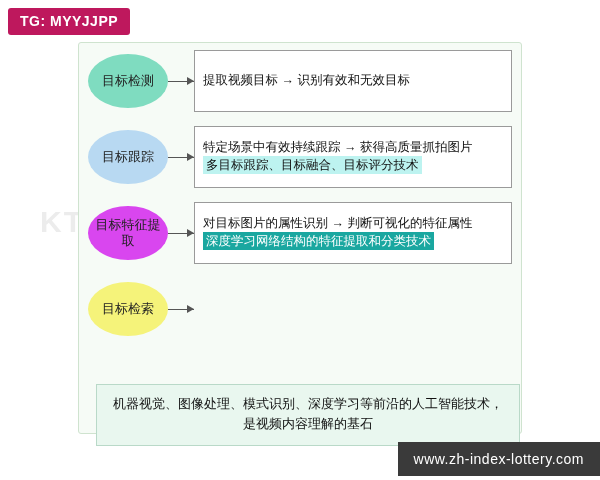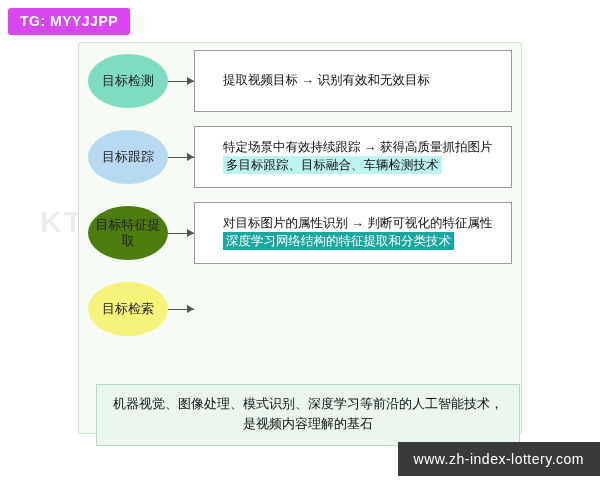--- a/index.html
+++ b/index.html
@@ -28,21 +28,21 @@
   .wm1 { left: 40px;  top: 205px; font-size: 30px; }
   .wm2 { left: 300px; top: 205px; font-size: 30px; }
   .wm3 { left: 250px; top: 395px; font-size: 26px; }
   .wm4 { left: 470px; top: 330px; font-size: 20px; }
 
   
   .tg-tag {
     position: absolute;
     left: 8px;
     top: 8px;
-    background: #d946ef;
+    background: #be185d;
     color: #ffffff;
     font-size: 14px;
     font-weight: bold;
     padding: 5px 12px 6px 12px;
     border-radius: 3px;
     letter-spacing: 0.5px;
   }
 
   
   .url-bar {
@@ -119,21 +119,21 @@
     border-top: 4px solid transparent;
     border-bottom: 4px solid transparent;
   }
 
   
   .desc {
     flex: 1 1 auto;
     border: 1px solid #9a9a9a;
     background: #ffffff;
     box-sizing: border-box;
-    padding: 7px 10px 8px 28px;
+    padding: 7px 10px 8px 8px;
     min-height: 62px;
     display: flex;
     flex-direction: column;
     justify-content: center;
   }
   .desc-line1 {
     font-size: 12.5px;
     color: #111;
     line-height: 1.3;
   }
@@ -146,21 +146,21 @@
 
   
   .hl-green  { background: #b9f0c8; color: #111; }
   .hl-cyan   { background: #bdf3f0; color: #111; }
   .hl-teal   { background: #1aa7a0; color: #ffffff; }
   .hl-yellow { background: #f7f07a; color: #111; }
 
   
   .n-mint  { background: #7fdcc0; align-items: center; }
   .n-blue  { background: #b8d9f2; }
-  .n-green { background: #4d7c0f; }
+  .n-green { background: #d946ef; }
   .n-yellow{ background: #f5f37a; }
 
   
   .footer {
     position: absolute;
     left: 96px;
     top: 384px;
     width: 424px;
     box-sizing: border-box;
     border: 1px solid #b9d9c8;
@@ -196,21 +196,21 @@
     </div>
   </div>
 
   <div class="row">
     <div class="node n-blue">
       <span>目标跟踪</span>
     </div>
     <div class="connector"></div>
     <div class="desc">
       <div class="desc-line1">特定场景中有效持续跟踪 → 获得高质量抓拍图片</div>
-      <div class="desc-line2 hl-cyan">多目标跟踪、目标融合、车辆检测技术</div>
+      <div class="desc-line2 hl-cyan">多目标跟踪、目标融合、目标评分技术</div>
     </div>
   </div>
 
   <div class="row">
     <div class="node n-green">
       <span>目标特征提取</span>
     </div>
     <div class="connector"></div>
     <div class="desc">
       <div class="desc-line1">对目标图片的属性识别 → 判断可视化的特征属性</div>

